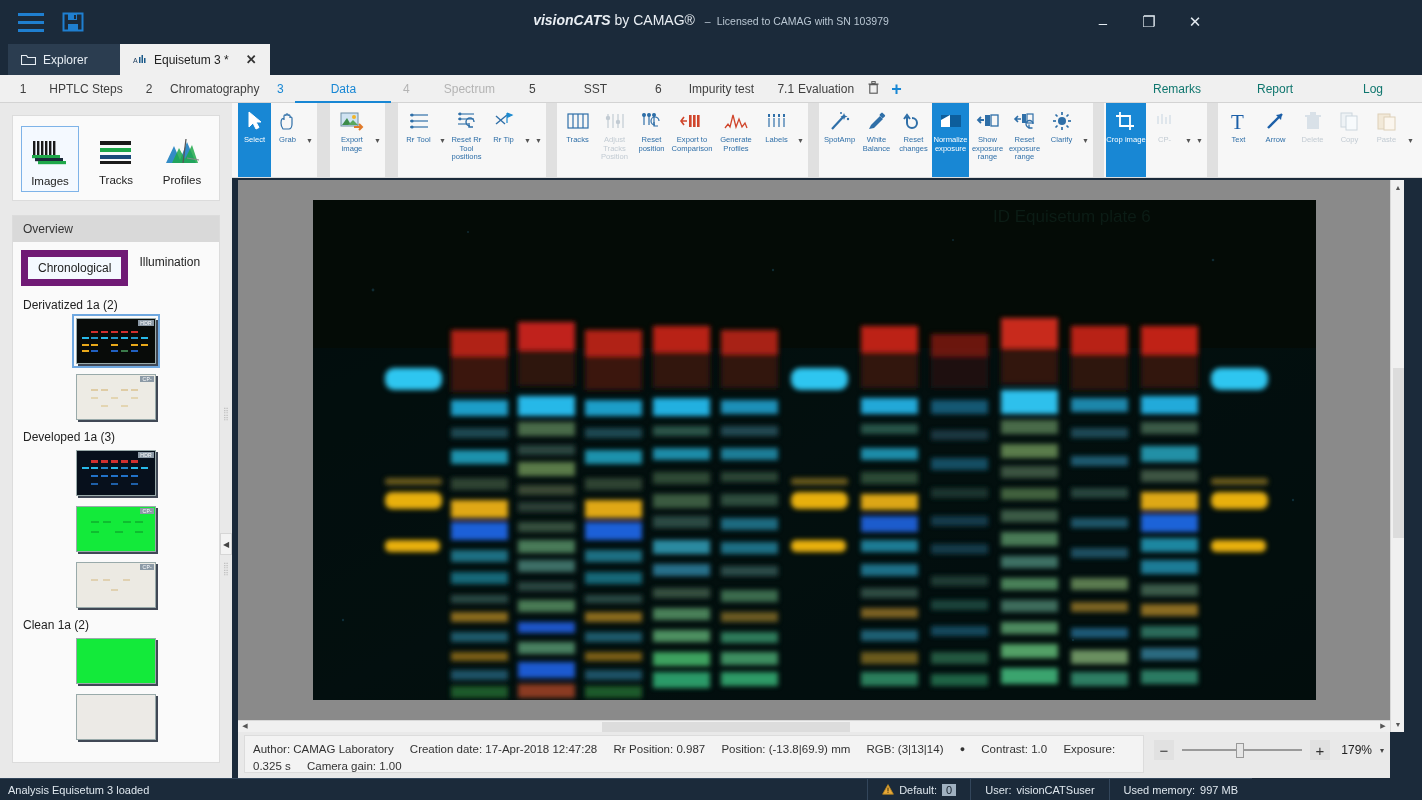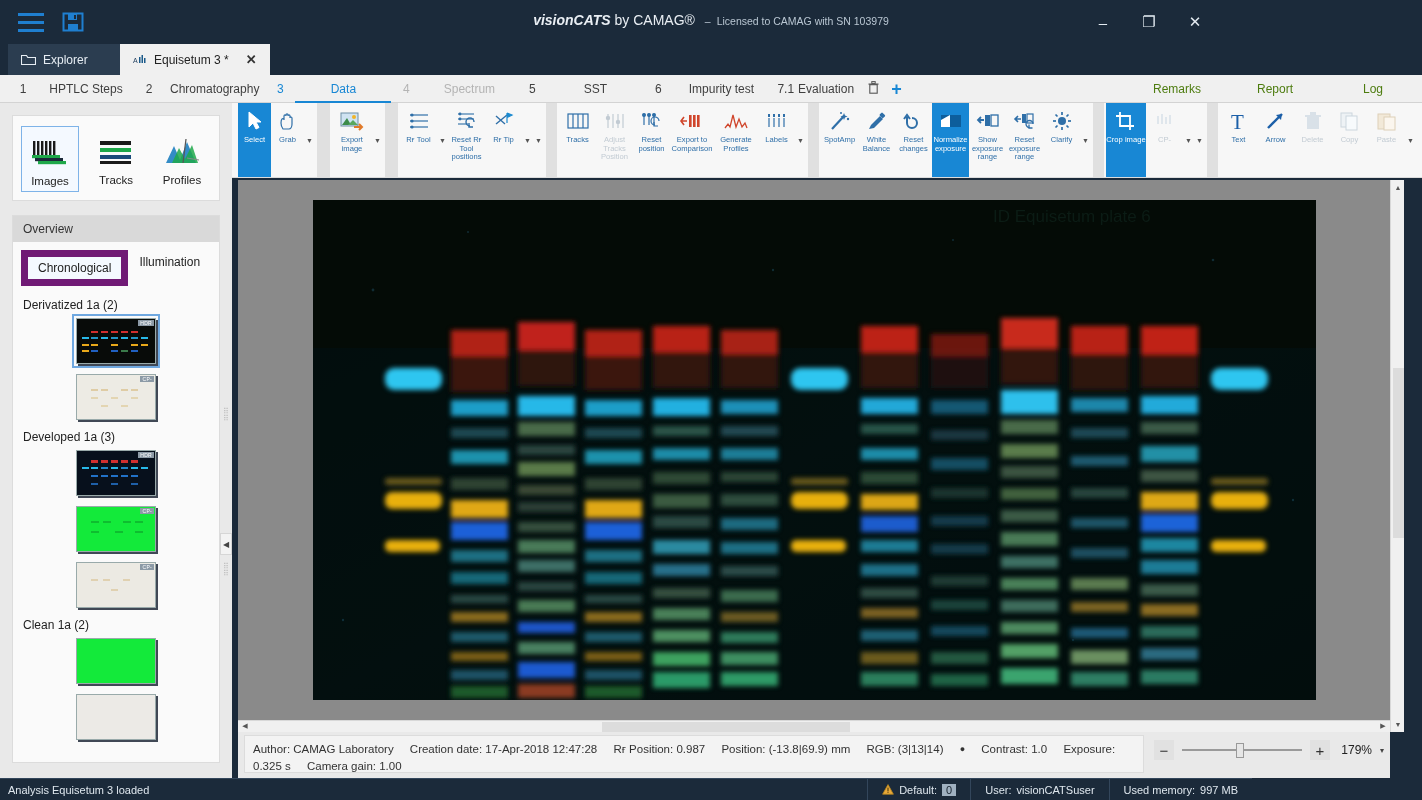--- a/index.html
+++ b/index.html
@@ -47,21 +47,21 @@
   .step .num { width:30px; text-align:center; color:#3f3f3f; font-size:12px; }
   .step .lbl { min-width:96px; text-align:center; color:#3f3f3f; font-size:12px; padding:0 6px; }
   .step.active .num, .step.active .lbl { color:#1887d4; }
   .step.active:after { content:""; position:absolute; left:30px; right:0; bottom:0; height:2px; background:#1887d4; }
   .step.dim .num, .step.dim .lbl { color:#b4b4b4; }
   .step.eval .num { width:auto; padding-left:8px; }
   .step.eval .lbl { min-width:auto; padding-left:4px; }
   .step-trash { margin:0 6px 0 8px; cursor:pointer; color:#555; font-size:12px; }
   .step-plus { color:#1887d4; font-size:18px; font-weight:700; cursor:pointer; margin-left:6px; }
   .rightsteps { position:absolute; right:0; top:0; height:28px; display:flex; align-items:center; }
-  .rightsteps div { width:98px; text-align:center; color:#4d7c0f; font-size:12px; cursor:pointer; }
+  .rightsteps div { width:98px; text-align:center; color:#0f766e; font-size:12px; cursor:pointer; }
 
   
   .leftpanel { position:absolute; left:0; top:103px; width:232px; height:675px; background:#e9e9e9; }
   .card { margin:12px 12px 0 12px; background:#fafafa; border:1px solid #dcdcdc; }
   .card .caption { background:#d9d9d9; padding:6px 10px; font-size:12px; color:#333; }
   .datatype-body { display:flex; justify-content:space-around; padding:10px 4px 8px 4px; }
   .dt { width:58px; text-align:center; cursor:pointer; padding:4px 2px; }
   .dt.sel { border:1px solid #7eb3e8; background:#f4f9ff; }
   .dt .glyph { height:42px; display:flex; align-items:center; justify-content:center; }
   .dt .t { font-size:11.5px; color:#222; margin-top:2px; }

